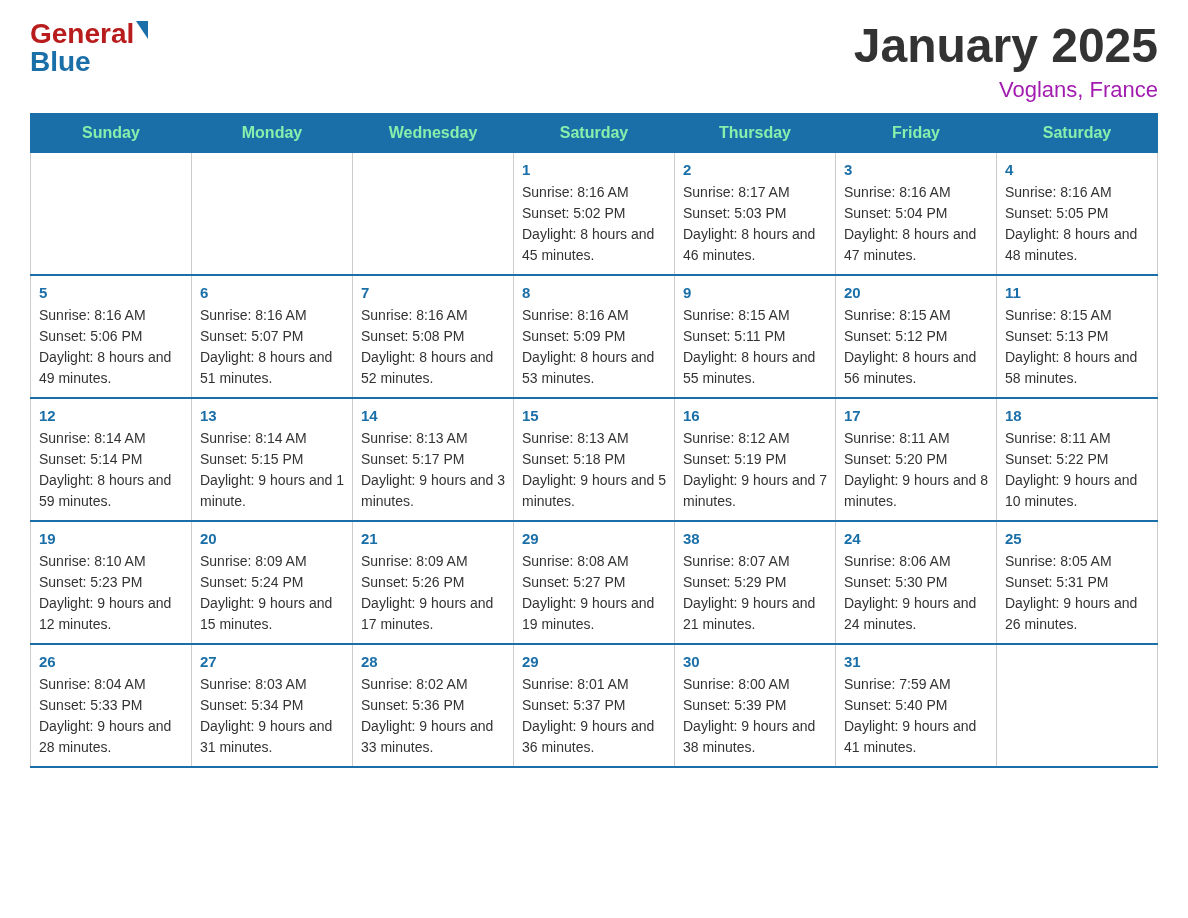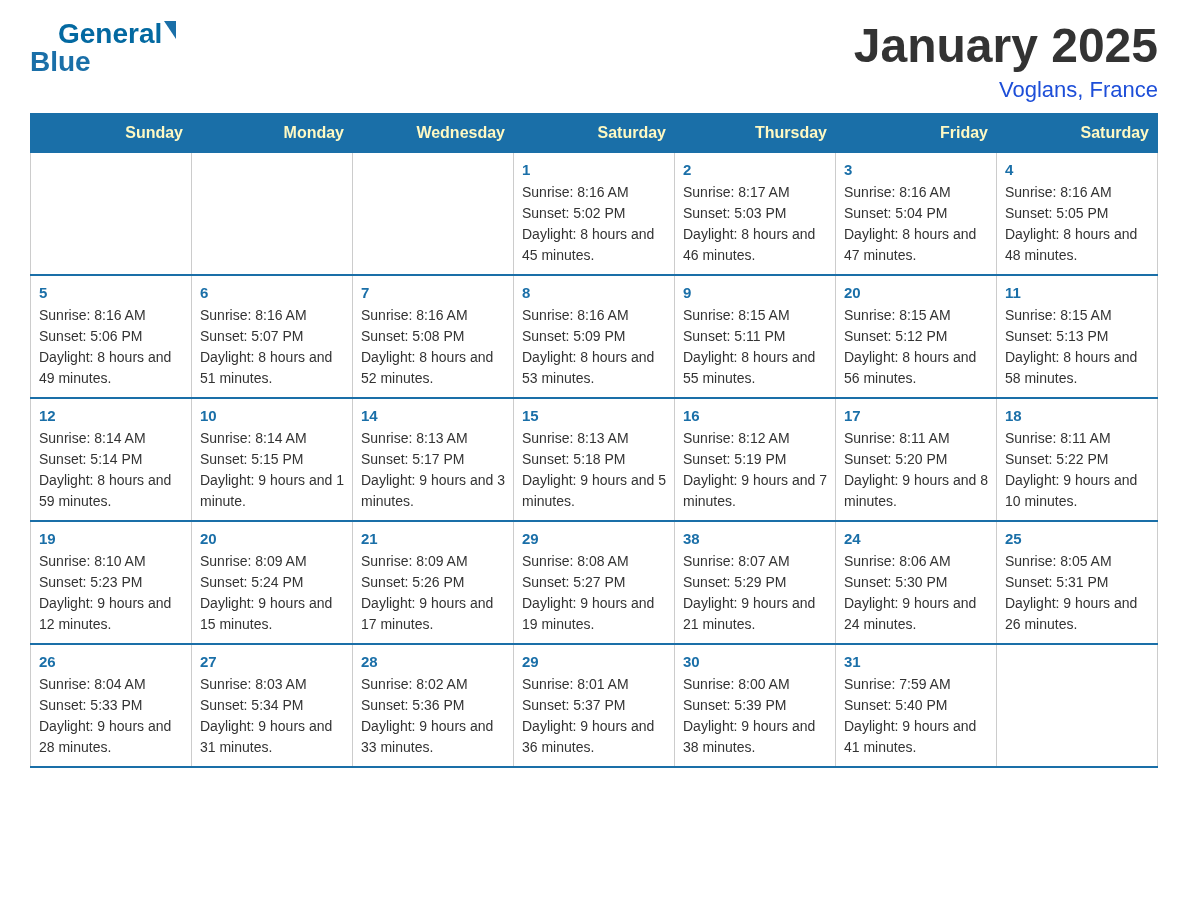--- a/index.html
+++ b/index.html
@@ -17,21 +17,21 @@
       margin-bottom: 10px;
     }
     .logo {
       display: flex;
       align-items: flex-end;
       font-size: 28px;
       font-weight: bold;
       color: #333;
       line-height: 1;
     }
-    .logo-general { color: #0369a1; margin-left: 28px; }
+    .logo-general { color: #b91c1c; }
     .logo-blue { color: #1a6fa8; }
     .logo-triangle {
       width: 0;
       height: 0;
       border-left: 12px solid transparent;
       border-right: 0px solid transparent;
       border-top: 18px solid #1a6fa8;
       display: inline-block;
       margin-left: 2px;
       margin-bottom: 4px;
@@ -42,38 +42,38 @@
     .title-block h1 {
       font-size: 48px;
       font-weight: bold;
       color: #333;
       line-height: 1.1;
       text-align: center;
     }
     .title-block h2 {
       font-size: 22px;
       font-weight: normal;
-      color: #1d4ed8;
+      color: #a21caf;
       margin-top: 4px;
     }
     .calendar {
       width: 100%;
       border-collapse: collapse;
       margin-top: 10px;
     }
     .calendar thead tr {
       background-color: #1a6fa8;
     }
     .calendar thead th {
-      color: #fef9c3;
+      color: #86efac;
       padding: 10px 8px;
       font-size: 16px;
       font-weight: bold;
       border: 1px solid #1a6fa8;
-      text-align: right;
+      text-align: center;
     }
     .calendar tbody tr {
       border-bottom: 2px solid #1a6fa8;
     }
     .calendar tbody td {
       vertical-align: top;
       padding: 8px;
       border: 1px solid #ccc;
       font-size: 13px;
       color: #333;
@@ -175,21 +175,21 @@
           <span class="day-number">11</span>
           <span class="day-info">Sunrise: 8:15 AM<br>Sunset: 5:13 PM<br>Daylight: 8 hours and 58 minutes.</span>
         </td>
       </tr>
       <tr>
         <td>
           <span class="day-number">12</span>
           <span class="day-info">Sunrise: 8:14 AM<br>Sunset: 5:14 PM<br>Daylight: 8 hours and 59 minutes.</span>
         </td>
         <td>
-          <span class="day-number">10</span>
+          <span class="day-number">13</span>
           <span class="day-info">Sunrise: 8:14 AM<br>Sunset: 5:15 PM<br>Daylight: 9 hours and 1 minute.</span>
         </td>
         <td>
           <span class="day-number">14</span>
           <span class="day-info">Sunrise: 8:13 AM<br>Sunset: 5:17 PM<br>Daylight: 9 hours and 3 minutes.</span>
         </td>
         <td>
           <span class="day-number">15</span>
           <span class="day-info">Sunrise: 8:13 AM<br>Sunset: 5:18 PM<br>Daylight: 9 hours and 5 minutes.</span>
         </td>

